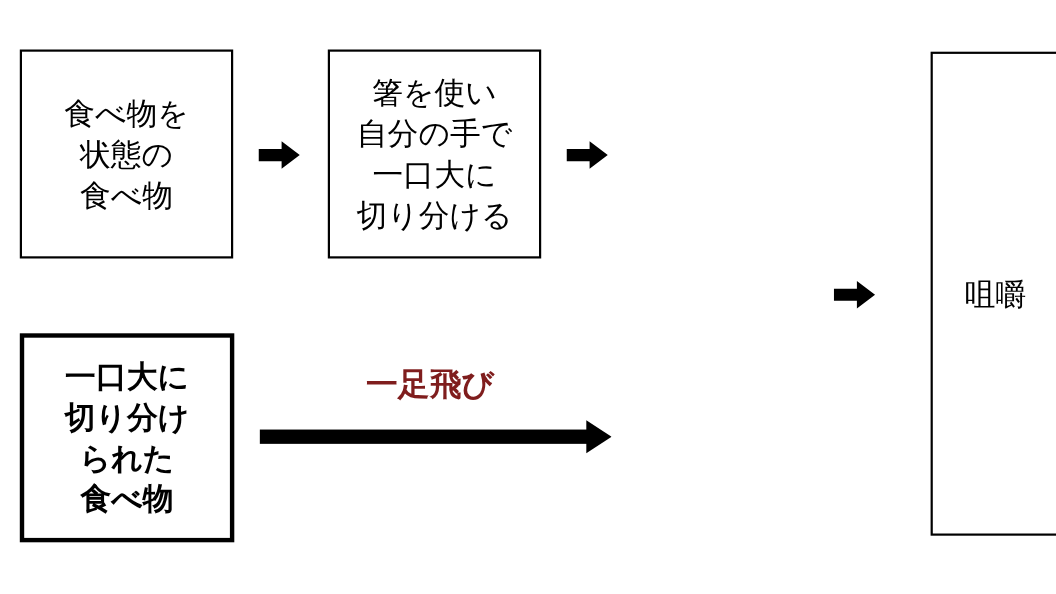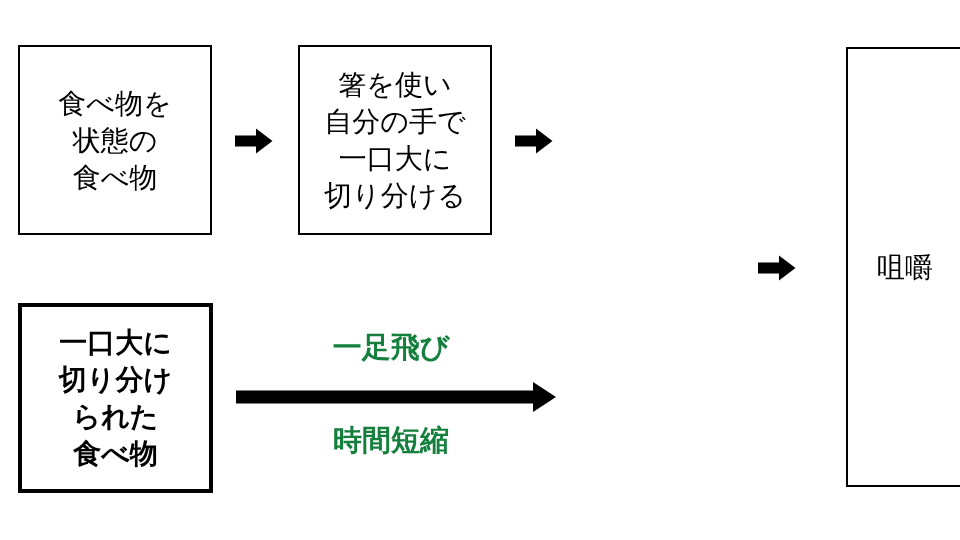--- a/index.html
+++ b/index.html
@@ -58,22 +58,21 @@
     height: 32px;
   }
   .shortcut-label {
     position: absolute;
     left: 236px;
     width: 310px;
     text-align: center;
     font-size: 29px;
     font-weight: bold;
     line-height: 36px;
-    color: #15803d;
-    font-family: Liberation Mono, monospace;
+    color: #7f1d1d;
   }
   .label-top    { top: 332px; }
   .label-bottom { top: 425px; }
 </style>
 </head>
 <body>
 
 <div class="canvas">
 
   <div class="box box-lump">
@@ -113,15 +112,14 @@
 食べ物</span>
   </div>
 
   <div class="shortcut-label label-top">一足飛び</div>
 
   <svg class="arrow-big" viewBox="0 0 320 32">
     <rect x="0" y="9.5" width="299" height="13" fill="#000000"></rect>
     <polygon points="297,1 320,16 297,31" fill="#000000"></polygon>
   </svg>
 
-  <div class="shortcut-label label-bottom">時間短縮</div>
 
 </div>
 
 </body></html>

